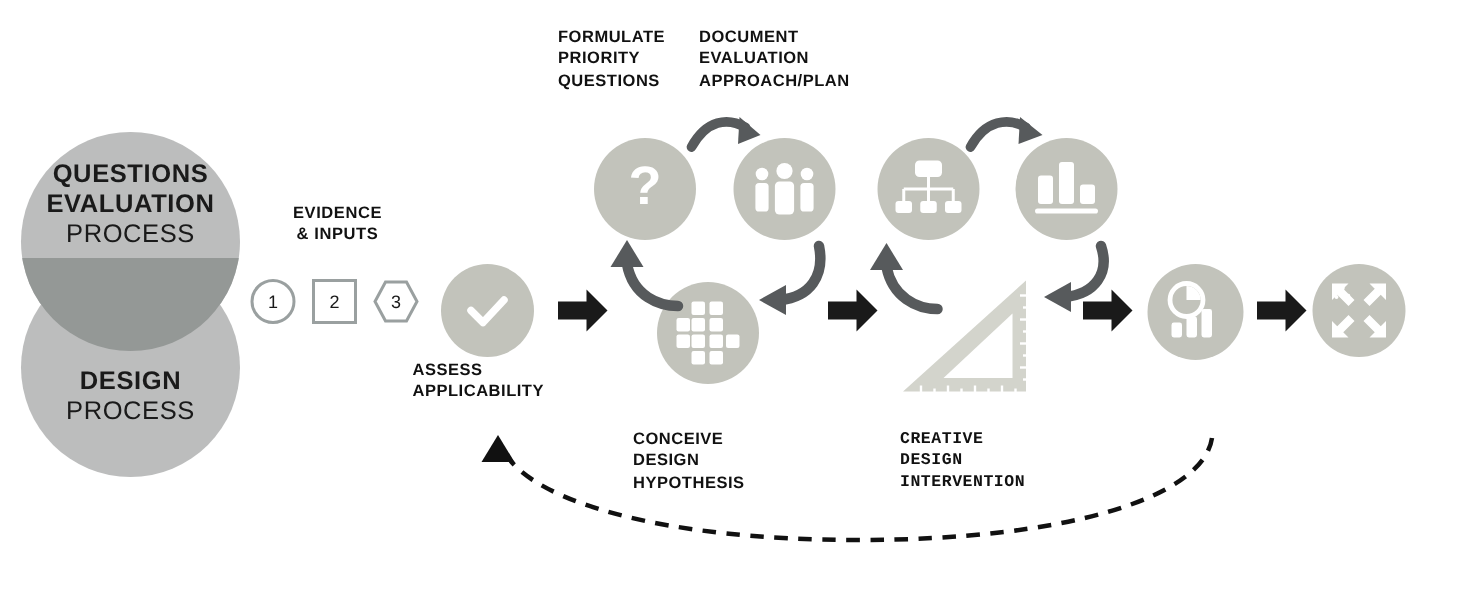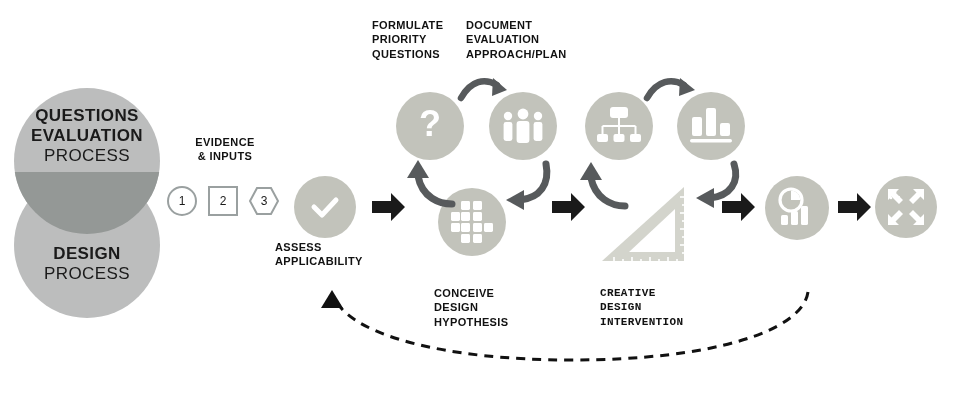--- a/index.html
+++ b/index.html
@@ -72,21 +72,21 @@
 
   
   .cap{
     position:absolute;text-align:left;font-size:11px;font-weight:bold;
     color:#111;line-height:1.3;letter-spacing:.35px;
   }
   #lbl-formulate{left:372px;top:18px;width:116px;}
   #lbl-document{left:466px;top:18px;width:116px;}
   #lbl-gather{left:588px;top:18px;width:152px;}
   #lbl-assess{left:275px;top:240px;width:100px;}
-  #lbl-conceive{left:434px;top:286px;width:100px;}
+  #lbl-conceive{left:422px;top:286px;width:100px;}
   #lbl-creative{left:600px;top:286px;width:110px;font-family:Liberation Mono, monospace;}
   #lbl-analyze{left:745px;top:258px;width:105px;}
   #lbl-inform{left:855px;top:258px;width:104px;}
 
   svg{display:block;overflow:visible;}
 </style>
 </head>
 <body>
 
 <div id="stage">

